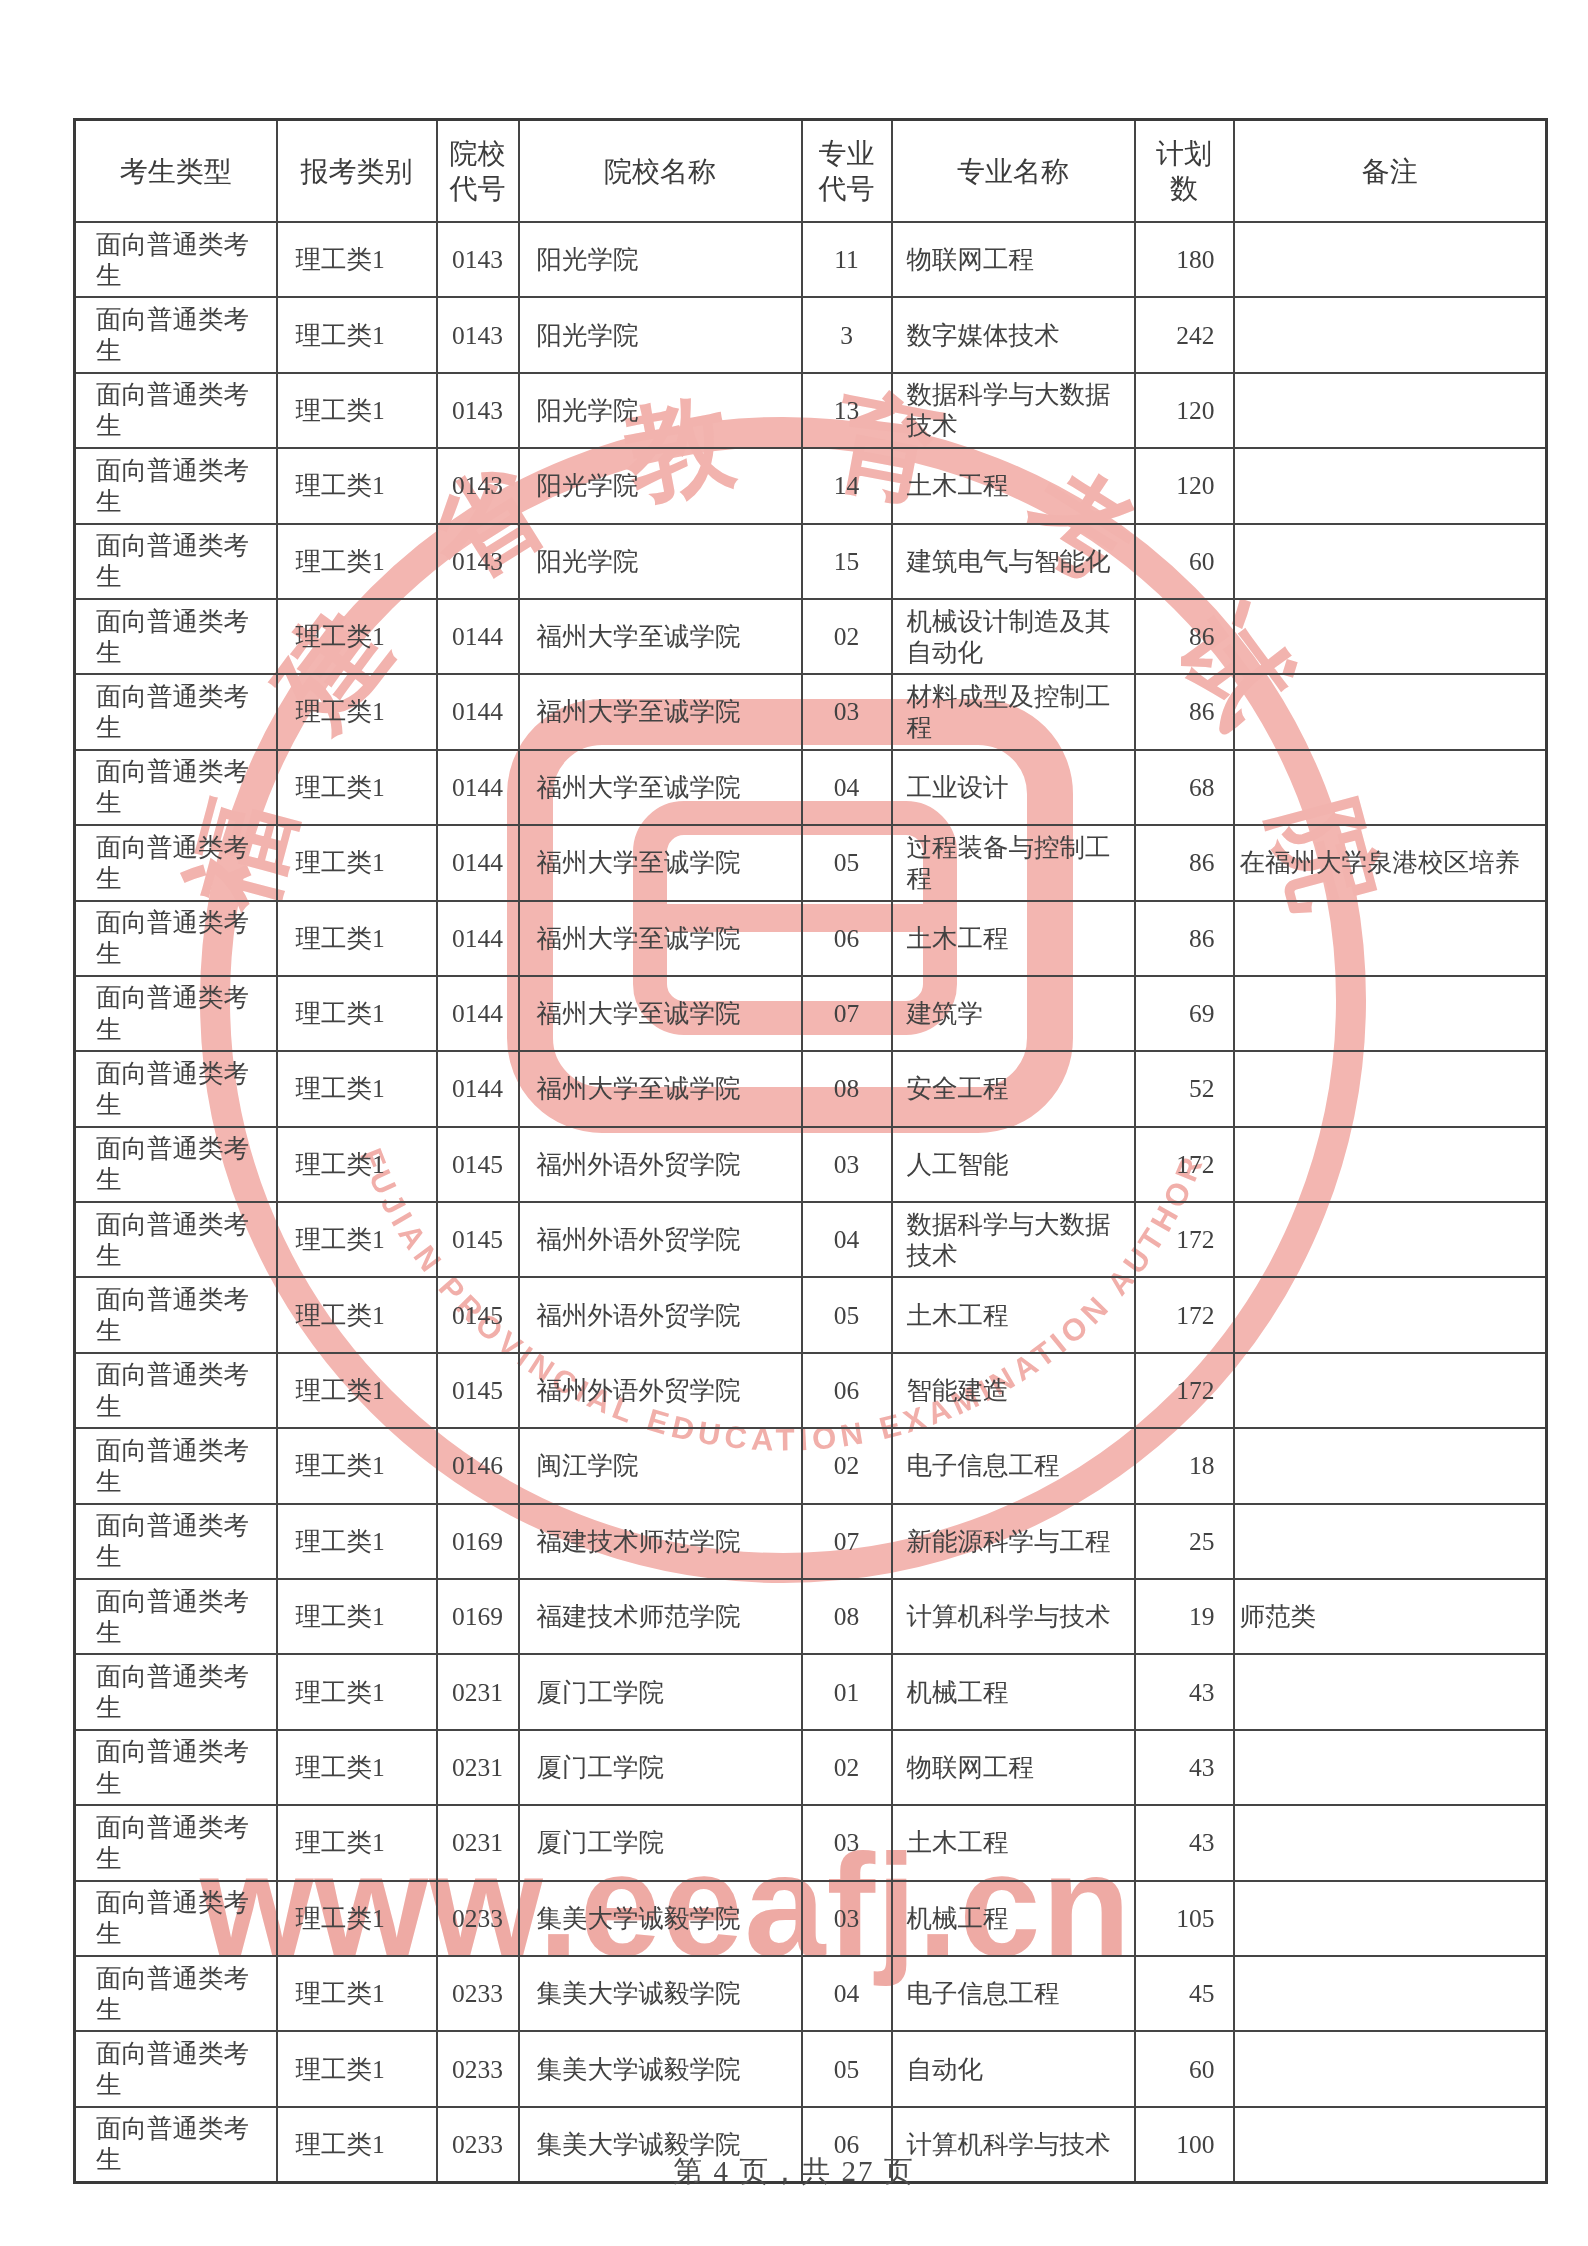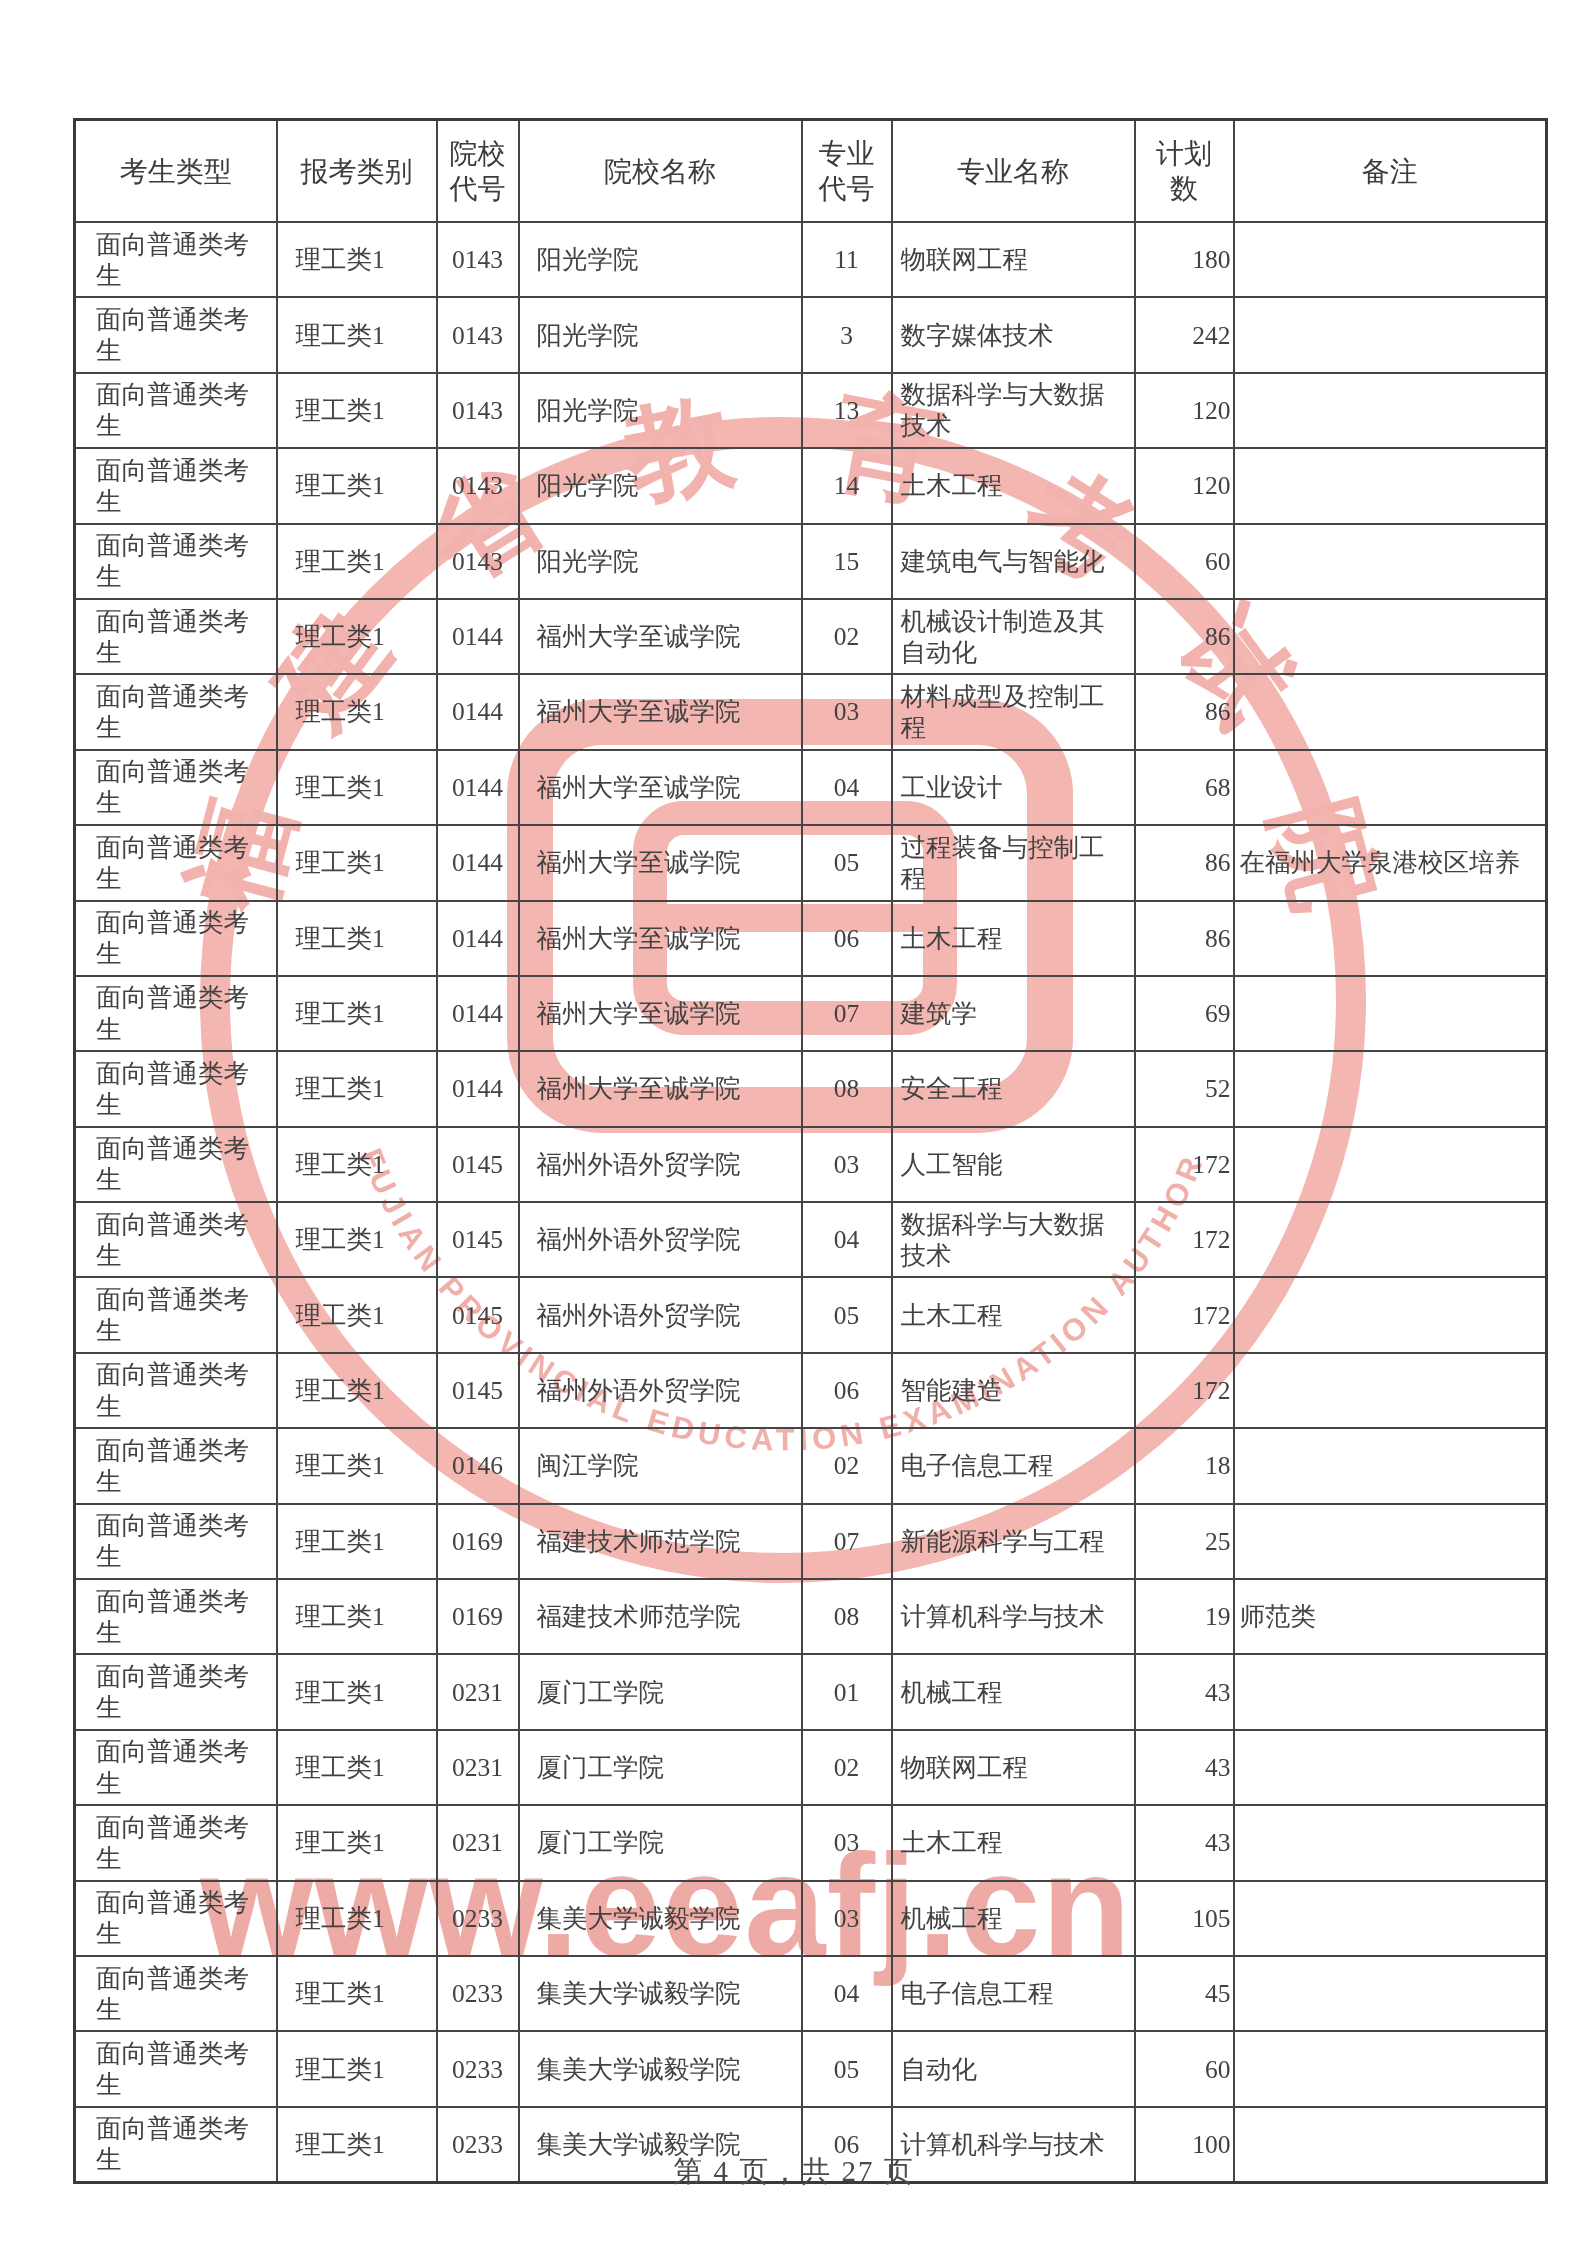--- a/index.html
+++ b/index.html
@@ -50,22 +50,22 @@
     font-size:25.5px;color:#424242;
     vertical-align:middle;
     word-break:break-all;line-height:1.22;
     padding:0 4px;
   }
   .plan td.c0{padding-left:20px;}
   .plan td.c1{padding-left:18px;}
   .plan td.c2{text-align:center;}
   .plan td.c3{padding-left:17px;}
   .plan td.c4{text-align:center;}
-  .plan td.c5{padding-left:8px;}
-  .plan td.c6{text-align:right;padding-right:2px;}
+  .plan td.c5{padding-left:14px;}
+  .plan td.c6{text-align:right;padding-right:18px;}
   .plan td.c7{padding-left:5px;}
   
   .page-footer{
     position:absolute;left:0;top:2152px;width:100%;z-index:1;
     text-align:center;font-size:29px;color:#4a4a4a;letter-spacing:2px;
   }
 </style>
 </head>
 <body>
 

